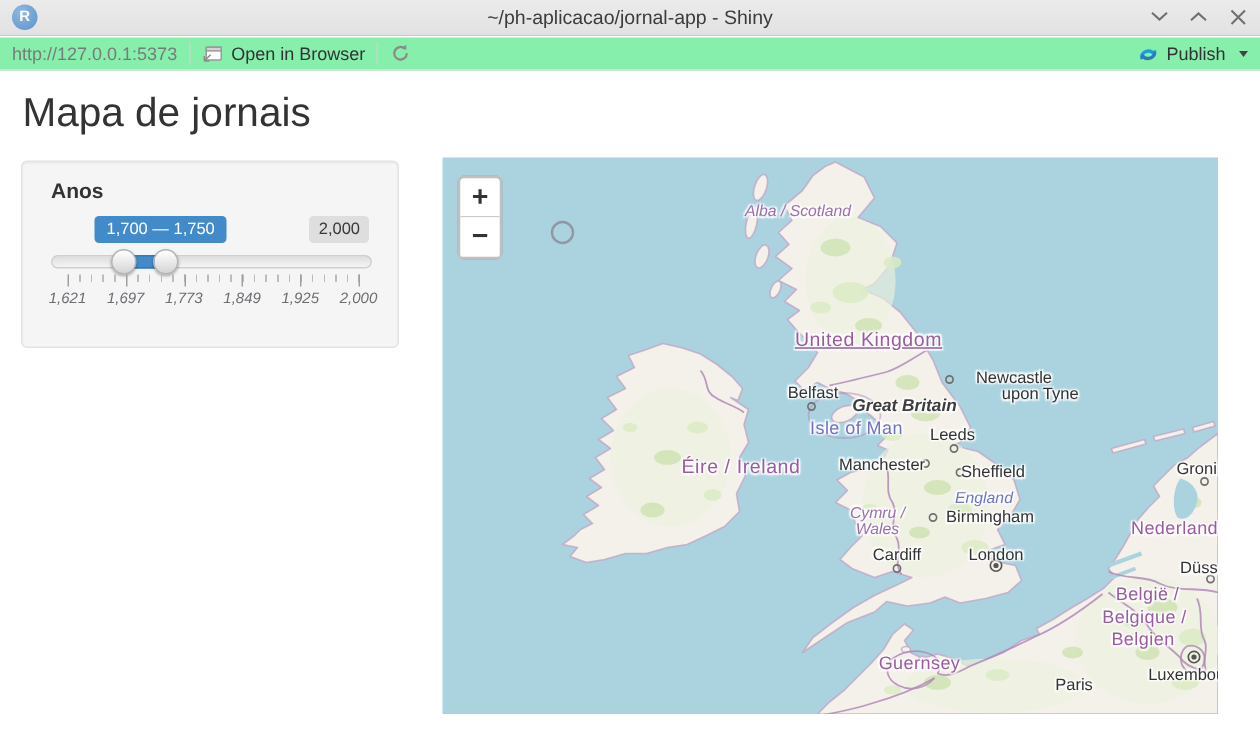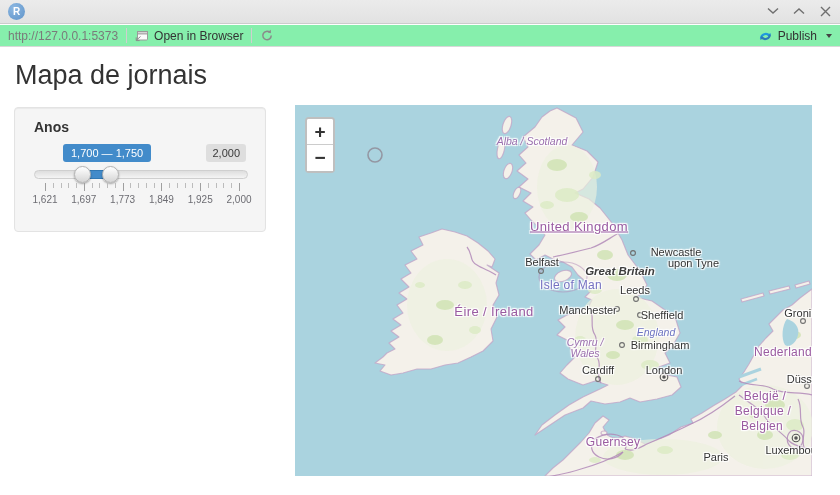--- a/index.html
+++ b/index.html
@@ -42,21 +42,21 @@
     background:#428bca; color:#fff; font-size:11px; line-height:16px; border-radius:3px; }
   .irs-max { position:absolute; right:19px; top:36px; height:18px; padding:1px 6px;
     background:rgba(0,0,0,0.09); color:#3a3a3a; font-size:11px; line-height:16px; border-radius:3px; }
   .irs-line { position:absolute; left:19px; top:62px; width:214px; height:9px; border-radius:5px;
     background:linear-gradient(#dedede,#f4f4f4); border:1px solid #cfcfcf; }
   .irs-bar { position:absolute; left:64px; top:62px; width:34px; height:9px;
     background:#428bca; border-top:1px solid #3278b3; border-bottom:1px solid #3278b3; }
   .irs-handle { position:absolute; top:58px; width:17px; height:17px; border-radius:50%;
     background:linear-gradient(#ffffff,#d5d5d5); border:1px solid #b3b3b3;
     box-shadow:0 1px 2px rgba(0,0,0,.35); cursor:pointer; }
-  .irs-grid { position:absolute; left:19px; top:75px; width:214px; height:24px; }
+  .irs-grid { position:absolute; left:19px; top:75px; width:214px; height:24px;font-style:italic; }
   .irs-grid-minor { position:absolute; left:11px; top:0; width:195px; height:5px;
     background:repeating-linear-gradient(90deg,#bcbcbc 0 1px,transparent 1px 7.76px); }
   .irs-grid-major { position:absolute; top:0; width:1px; height:8px; background:#9f9f9f; }
   .irs-grid-text { position:absolute; top:11px; font-size:10px; color:#6d6d73; transform:translateX(-50%); }
 
   
   .map { position:absolute; left:295px; top:105px; width:517px; height:371px;
     background:#aad3df; overflow:hidden; }
   .map svg.base { position:absolute; left:0; top:0; }
   .zoomctl { position:absolute; left:10px; top:12px; width:30px;
@@ -79,20 +79,21 @@
     background:rgba(255,255,255,0.75); padding:0 5px; font-size:11px; color:#333; white-space:pre; }
   .attrib a { color:#0078a8; text-decoration:none; }
 </style>
 </head>
 <body>
 
 <div id="app">
 
   <div class="titlebar">
     <div class="r-logo">R</div>
+    <div class="win-title">~/ph-aplicacao/jornal-app - Shiny</div>
     <div class="win-btns">
       <div class="win-btn">
         <svg width="12" height="8">
             <path d="M1,1.5 L6,6 L11,1.5"></path>
           </svg>
       </div>
       <div class="win-btn">
         <svg width="12" height="8">
             <path d="M1,6.5 L6,2 L11,6.5"></path>
           </svg>
@@ -289,21 +290,21 @@
       </g>
 
       <circle cx="80" cy="50" r="7" fill="none" stroke="#91909c" stroke-width="1.6" stroke-opacity="0.9"></circle>
     </svg>
 
     <div class="mlabel lab-region" style="left:237px; top:36px;">Alba / Scotland</div>
     <div class="mlabel lab-country" style="left:284px; top:121px;text-decoration:underline;">United Kingdom</div>
     <div class="mlabel lab-city" style="left:381px; top:147px;">Newcastle</div>
     <div class="mlabel lab-city" style="left:381px; top:158px;padding-left:35px;">upon Tyne</div>
     <div class="mlabel lab-city" style="left:247px; top:157px;">Belfast</div>
-    <div class="mlabel lab-area" style="left:325px; top:166px;">Great Britain</div>
+    <div class="mlabel lab-area" style="left:308px; top:166px;">Great Britain</div>
     <div class="mlabel lab-island" style="left:276px; top:180px;">Isle of Man</div>
     <div class="mlabel lab-city" style="left:340px; top:185px;">Leeds</div>
     <div class="mlabel lab-city" style="left:293px; top:205px;">Manchester</div>
     <div class="mlabel lab-city" style="left:367px; top:210px;">Sheffield</div>
     <div class="mlabel lab-country" style="left:199px; top:206px;">Éire / Ireland</div>
     <div class="mlabel lab-blueit" style="left:361px; top:227px;">England</div>
     <div class="mlabel lab-region" style="left:290px; top:237px;">Cymru /</div>
     <div class="mlabel lab-region" style="left:290px; top:248px;">Wales</div>
     <div class="mlabel lab-city" style="left:365px; top:240px;">Birmingham</div>
     <div class="mlabel lab-city" style="left:303px; top:265px;">Cardiff</div>

